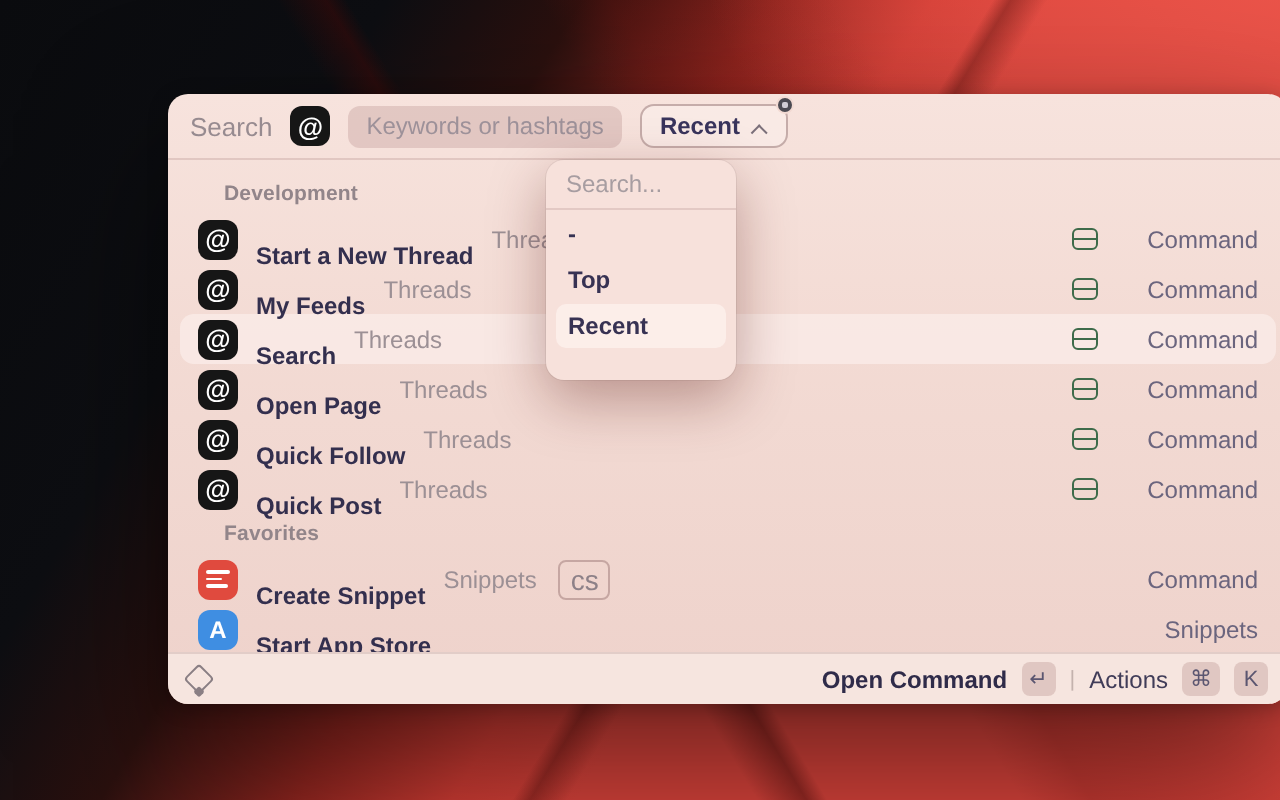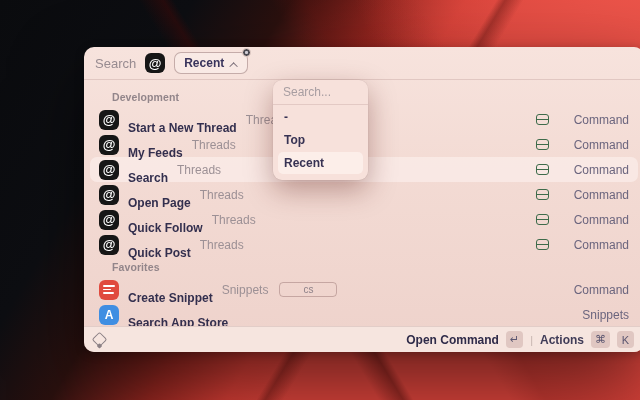--- a/index.html
+++ b/index.html
@@ -45,22 +45,22 @@
 
   
   .list { position:absolute; top:34px; left:0; right:0; bottom:26px; padding-top:6px; overflow:hidden; }
   .section-label { height:20px; display:flex; align-items:center; padding:0 28px;
     font-size:10.5px; font-weight:600; color:#92858a; letter-spacing:0.1px; }
   .row { height:25px; margin:0 6px; padding:0 9px; border-radius:7px;
     display:flex; align-items:center; gap:9px; }
   .row.selected { background:rgba(252,240,236,0.65); }
   .row-title { font-size:12px; font-weight:600; color:#332f4e; white-space:nowrap;margin-top:16px; }
   .row-sub { font-size:12px; color:#9c9095; white-space:nowrap; }
-  .alias-badge { font-size:10px; color:#8d8188; border:1px solid rgba(120,80,80,0.35);
-    border-radius:4px; padding:1px 23px; margin-left:2px; }
+  .alias-badge { font-size:14px; color:#8d8188; border:1px solid rgba(120,80,80,0.35);
+    border-radius:4px; padding:1px 5px; margin-left:2px; }
   .row-right { margin-left:auto; display:flex; align-items:center; gap:25px; }
   .row-acc { font-size:12px; color:#6b657e; }
   .cmd-icon { width:13px; height:11px; border:1.5px solid #3e6b4a; border-radius:3px; position:relative; }
   .cmd-icon::after { content:""; position:absolute; left:0; right:0; top:3.5px; height:1.5px; background:#3e6b4a; }
   .snippet-icon { width:20px; height:20px; border-radius:6px; background:#e04a3e; flex:0 0 auto;
     display:flex; flex-direction:column; justify-content:center; gap:2px; padding:0 4px; }
   .snippet-icon i { display:block; height:1.8px; background:#fff; border-radius:1px; }
   .snippet-icon i:nth-child(1){ width:100%; } .snippet-icon i:nth-child(2){ width:70%; } .snippet-icon i:nth-child(3){ width:90%; }
   .appstore-icon { width:20px; height:20px; border-radius:6px; background:#3f8ee2; color:#fff; flex:0 0 auto;
     display:flex; align-items:center; justify-content:center; font-size:12px; font-weight:700; }
@@ -72,45 +72,46 @@
   .raycast-logo { width:11px; height:11px; border:1.6px solid #8a7f84; transform:rotate(45deg);
     border-radius:2px; position:relative; }
   .raycast-logo::after { content:""; position:absolute; right:-2px; bottom:-2px; width:4px; height:4px;
     background:#8a7f84; border-radius:1px; }
   .footer-right { margin-left:auto; display:flex; align-items:center; gap:7px; }
   .footer-primary { font-size:12px; font-weight:700; color:#2f2b49; }
   .key-badge { min-width:17px; height:17px; padding:0 4px; border-radius:4px;
     background:rgba(158,112,108,0.25); color:#5b5670; font-size:11px;
     display:flex; align-items:center; justify-content:center; }
   .footer-sep { color:rgba(80,60,60,0.3); font-size:11px; }
-  .footer-actions { font-size:12px; color:#403c58;font-weight:bold; }
+  .footer-actions { font-size:12px; color:#403c58; }
 
   
   .dropdown { position:absolute; left:189px; top:33px; width:95px; z-index:5;
-    background:#f7e1db; border-radius:9px; padding-bottom:5px;
+    background:#f7e1db; border-radius:9px; padding-bottom:15px;
     box-shadow:0 10px 28px rgba(80,15,10,0.35), 0 0 0 0.5px rgba(0,0,0,0.06); }
   .dd-search { height:25px; display:flex; align-items:center; padding:0 10px;
     font-size:12px; color:#a79da1; border-bottom:1px solid rgba(96,45,45,0.13); }
   .dd-item { height:22px; margin:1px 5px; padding:0 6px; border-radius:5px;
     display:flex; align-items:center; font-size:12px; font-weight:600; color:#373253; }
   .dd-item:first-of-type { margin-top:7px; }
   .dd-item.selected { background:rgba(253,242,238,0.75); }
 </style>
 </head>
 <body>
 
 <div class="wallpaper">
   <div class="wallpaper-ribbons"></div>
 </div>
 
 <div class="window">
 
   <div class="search-bar">
     <span class="search-label">Search</span>
     <span class="app-icon">@</span>
+    <span class="search-pill">Keywords or hashtags</span>
     <span class="filter-btn">
       <span class="filter-value">Recent</span>
       <span class="chevron-up"></span>
       <span class="filter-badge">
           <i></i>
         </span>
     </span>
   </div>
 
   <div class="list">
@@ -188,21 +189,21 @@
       <span class="row-title">Create Snippet</span>
       <span class="row-sub">Snippets</span>
       <span class="alias-badge">cs</span>
       <span class="row-right">
           <span class="row-acc">Command</span>
         </span>
     </div>
 
     <div class="row">
       <span class="appstore-icon">A</span>
-      <span class="row-title">Search App Store</span>
+      <span class="row-title">Start App Store</span>
       <span class="row-right">
           <span class="row-acc">Snippets</span>
         </span>
     </div>
 
   </div>
 
   <div class="footer">
     <span class="raycast-logo"></span>
     <span class="footer-right">

